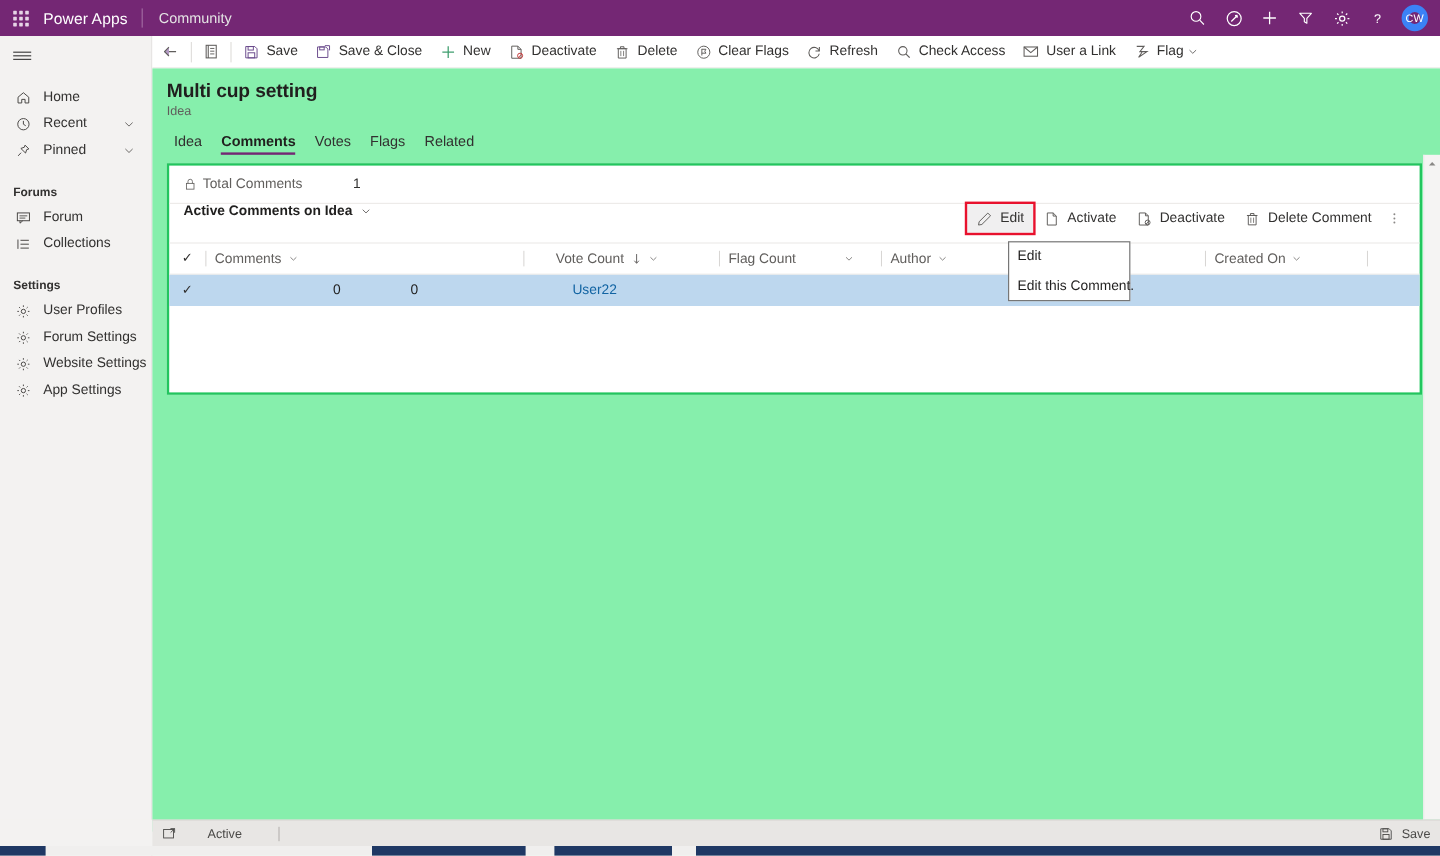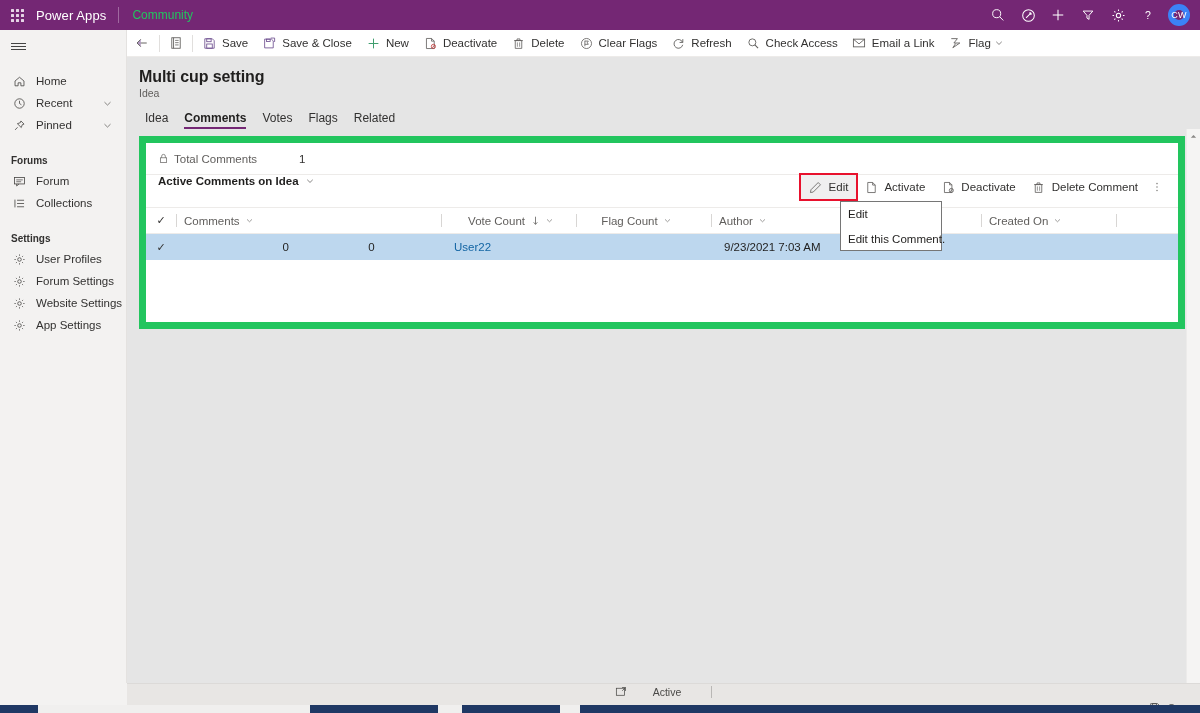--- a/index.html
+++ b/index.html
@@ -32,21 +32,21 @@
     grid-template-columns: repeat(3, 3px);
     grid-template-rows: repeat(3, 3px);
     gap: 2px;
   }
   .waffle-grid i { background: #e6d4e6; border-radius: 0.5px; display:block; width:3px; height:3px;}
   .brand {
     font-size: 13px; font-weight: normal; color: #ffffff;
     padding: 0 12px 0 2px; letter-spacing: .1px;
   }
   .brand-sep { width: 1px; height: 16px; background: #a069a0; }
-  .app-name { font-size: 12px; color: #22c55e; padding-left: 13px; }
+  .app-name { font-size: 12px; color: #e5e5e5; padding-left: 13px; }
   .topbar-right {
     margin-left: auto; display: flex; align-items: center;
     height: 30px; padding-right: 10px;
   }
   .tb-icon {
     width: 30px; height: 30px; display: flex;
     align-items: center; justify-content: center;
     cursor: pointer;
   }
   .tb-icon svg { display: block; }
@@ -118,21 +118,21 @@
   .cmd-icon-only {
     width: 28px; height: 27px; display: flex;
     align-items: center; justify-content: center; cursor: pointer;
   }
   .cmd-chev { margin-left: 3px; display: flex; }
 
   
   .content {
     position: absolute; top: 57px; left: 127px;
     width: 1073px; height: 636px;
-    background: #e5e5e5;
+    background: #86efac;
   }
   .page-head { padding: 10px 0 0 12px; }
   .page-title {
     font-size: 16px; font-weight: bold; color: #201f1e;
     line-height: 19px; letter-spacing: -.1px;
   }
   .page-sub { font-size: 10.5px; color: #605e5c; margin-top: 1px; }
 
   .tabs {
     display: flex; align-items: flex-end;
@@ -148,21 +148,21 @@
   .tab.active::after {
     content: ""; position: absolute; left: 8px; right: 8px; bottom: 0;
     height: 2px; background: #742774;
   }
 
   
   .card {
     position: absolute; top: 79px; left: 12px;
     width: 1046px; height: 193px;
     background: #ffffff;
-    border: 7px solid #22c55e;
+    border: 2px solid #22c55e;
   }
   .total-row {
     height: 32px; display: flex; align-items: center;
     padding-left: 12px; border-bottom: 1px solid #edebe9;
   }
   .total-lbl {
     display: flex; align-items: center;
     font-size: 11.5px; color: #605e5c;
   }
   .total-lbl .lockico { margin-right: 5px; display: flex; }
@@ -222,21 +222,21 @@
     padding: 0 8px; position: relative; overflow: hidden;
     white-space: nowrap;
   }
   .cell.sep::before {
     content: ""; position: absolute; left: 0; top: 6px; bottom: 6px;
     width: 1px; background: #d8d6d4;
   }
   .c-check { width: 30px; justify-content: center; padding: 0; }
   .c-comments { width: 265px; }
   .c-vote { width: 135px; justify-content: flex-end; padding-right: 22px; }
-  .c-flag { width: 135px; justify-content: center; padding-right: 22px; }
+  .c-flag { width: 135px; justify-content: space-between; padding-right: 22px; margin-left: 28px; }
   .c-author { width: 135px; }
   .c-blank { width: 135px; }
   .c-created { width: 135px; }
   .c-end { flex: 1; }
   .hdr-chev { margin-left: 5px; display: flex; opacity: .85; }
   .sort-arrow { margin-left: 6px; display:flex; }
   .link { color: #1264a3; cursor: pointer; }
   .check-mark { color: #323130; font-size: 11px; line-height: 1; }
 
   
@@ -272,21 +272,20 @@
 
   
   .statusbar {
     position: absolute; left: 127px; bottom: 8px;
     width: 1073px; height: 22px;
     background: #e8e6e4;
     border-top: 1px solid #dcdad8;
     display: flex; align-items: center;
     font-size: 10.5px; color: #4a4947;
     padding: 0 8px 0 6px;
-    flex-direction: column;
   }
   .sb-left { display: flex; align-items: center; }
   .sb-ico { width: 16px; height: 16px; display:flex; align-items:center; justify-content:center; margin-right: 24px;}
   .sb-sep { width: 1px; height: 12px; background: #b9b7b5; margin-left: 30px; }
   .sb-right { margin-left: auto; display: flex; align-items: center; cursor: pointer; }
   .sb-right .sb-ico { margin-right: 5px; }
   .sb-left-corner {
     position: absolute; left: 0; bottom: 8px;
     width: 127px; height: 22px; background: #f3f2f1;
   }
@@ -578,21 +577,21 @@
     <span>Check Access</span>
   </div>
 
   <div class="cmd-btn">
     <span class="ci">
       <svg width="14" height="14" viewBox="0 0 16 16">
           <rect x="1.6" y="3.6" width="12.8" height="8.8" fill="none" stroke="#605e5c" stroke-width="1"></rect>
           <path d="M1.6 3.6 L8 9 L14.4 3.6" fill="none" stroke="#605e5c" stroke-width="1"></path>
         </svg>
     </span>
-    <span>Email a Link</span>
+    <span>User a Link</span>
   </div>
 
   <div class="cmd-btn">
     <span class="ci">
       <svg width="14" height="14" viewBox="0 0 16 16">
           <path d="M2.6 3 L9.6 3 L5.6 8 L12.4 8 L4.4 13.4 L7.6 8.6" fill="none" stroke="#605e5c" stroke-width="1"></path>
         </svg>
     </span>
     <span>Flag</span>
     <span class="cmd-chev">
@@ -757,21 +756,20 @@
       <div class="grid-row grid-body-row">
         <div class="cell c-check">
           <span class="check-mark">✓</span>
         </div>
         <div class="cell c-vote">0</div>
         <div class="cell c-flag">0</div>
         <div class="cell c-author">
           <span class="link">User22</span>
         </div>
         <div class="cell c-blank"></div>
-        <div class="cell c-created">9/23/2021 7:03 AM</div>
         <div class="cell c-end"></div>
       </div>
     </div>
   </div>
 </div>
 
 <div class="tooltip">
   <div class="tt-title">Edit</div>
   <div class="tt-body">Edit this Comment.</div>
 </div>

